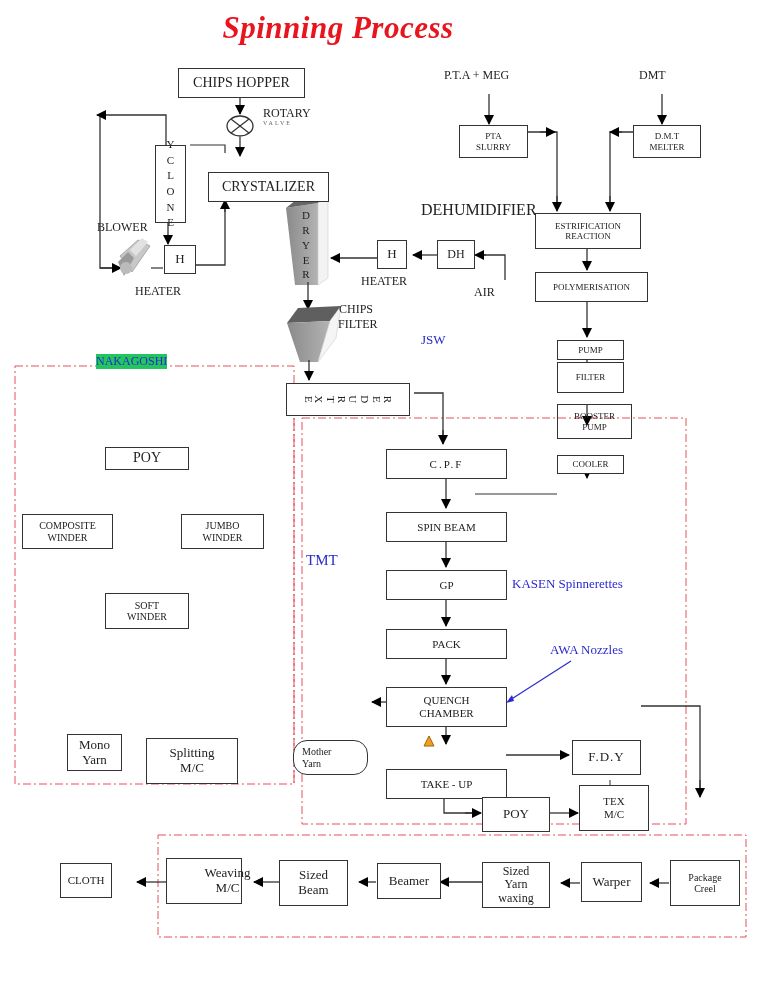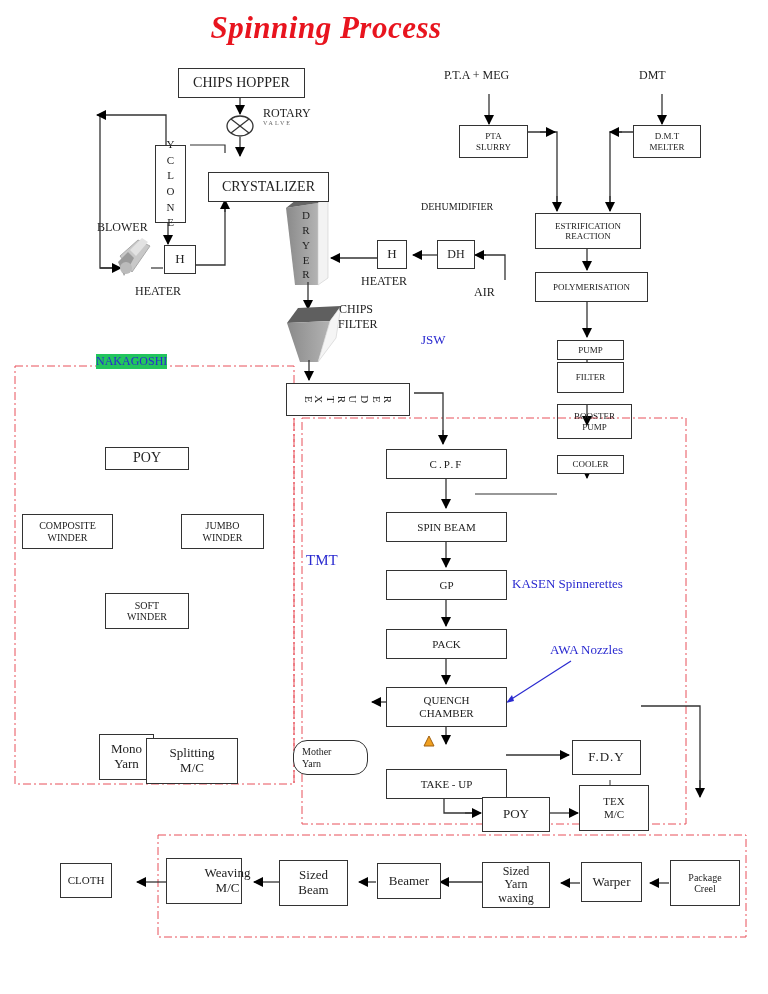--- a/index.html
+++ b/index.html
@@ -1,21 +1,21 @@
 <!DOCTYPE html>
 <html><head>
 <meta charset="utf-8">
 <style>
   html, body { margin:0; padding:0; background:#ffffff; }
   body { width:768px; height:994px; position:relative; overflow:hidden; font-family:"Liberation Serif","DejaVu Serif",serif; color:#222; }
   #diagram { position:absolute; left:0; top:0; width:768px; height:994px; }
   .box { position:absolute; border:1.3px solid #333; background:#fff; box-sizing:border-box; display:flex; align-items:center; justify-content:center; text-align:center; line-height:1.15; color:#222; }
   .t { position:absolute; white-space:nowrap; color:#222; }
   .blue { color:#2a2ad0; }
-  .title { position:absolute; left:0; width:652px; top:10px; text-align:center; color:#e8141e; font-style:italic; font-weight:bold; font-size:31px; letter-spacing:0.5px; }
+  .title { position:absolute; left:0; width:652px; top:10px; text-align:center; color:#e8141e; font-style:italic; font-weight:bold; font-size:31px; letter-spacing:0.5px;padding-left:12px; }
   .vert { flex-direction:column; font-size:11px; line-height:1.42; }
 </style>
 </head>
 <body>
 
 <div id="diagram">
 
   <svg width="768" height="994" style="position:absolute;left:0;top:0">
     <defs>
       <marker id="ah" markerWidth="10" markerHeight="10" refX="9" refY="5" orient="auto" markerUnits="userSpaceOnUse">
@@ -145,21 +145,21 @@
   <div class="t" style="left:135px;top:284px;font-size:12px;">HEATER</div>
 
   <div style="position:absolute;left:299px;top:208px;width:14px;display:flex;flex-direction:column;align-items:center;font-size:11px;line-height:1.35;color:#222;">
     <span>D</span>
     <span>R</span>
     <span>Y</span>
     <span>E</span>
     <span>R</span>
   </div>
 
-  <div class="t" style="left:421px;top:201px;font-size:10px;">DEHUMIDIFIER</div>
+  <div class="t" style="left:421px;top:201px;font-size:16px;">DEHUMIDIFIER</div>
   <div class="box" style="left:377px;top:240px;width:30px;height:29px;font-size:13px;">
       <span>H</span>
     </div>
   <div class="t" style="left:361px;top:274px;font-size:12px;">HEATER</div>
   <div class="box" style="left:437px;top:240px;width:38px;height:29px;font-size:12px;">
       <span>DH</span>
     </div>
   <div class="t" style="left:474px;top:285px;font-size:12px;">AIR</div>
 
   <div class="t" style="left:339px;top:302px;font-size:12px;">CHIPS</div>
@@ -206,21 +206,21 @@
       <span>WINDER</span>
     </div>
   <div class="box" style="left:181px;top:514px;width:83px;height:35px;font-size:10px;flex-direction:column;">
       <span>JUMBO</span>
       <span>WINDER</span>
     </div>
   <div class="box" style="left:105px;top:593px;width:84px;height:36px;font-size:10px;flex-direction:column;">
       <span>SOFT</span>
       <span>WINDER</span>
     </div>
-  <div class="box" style="left:67px;top:734px;width:55px;height:46px;font-size:13px;flex-direction:column;margin-left:32px;">
+  <div class="box" style="left:67px;top:734px;width:55px;height:37px;font-size:13px;flex-direction:column;">
       <span>Mono</span>
       <span>Yarn</span>
     </div>
   <div class="box" style="left:146px;top:738px;width:92px;height:46px;font-size:13px;flex-direction:column;">
       <span>Splitting</span>
       <span>M/C</span>
     </div>
 
   <div class="box" style="left:286px;top:383px;width:124px;height:33px;">
 

